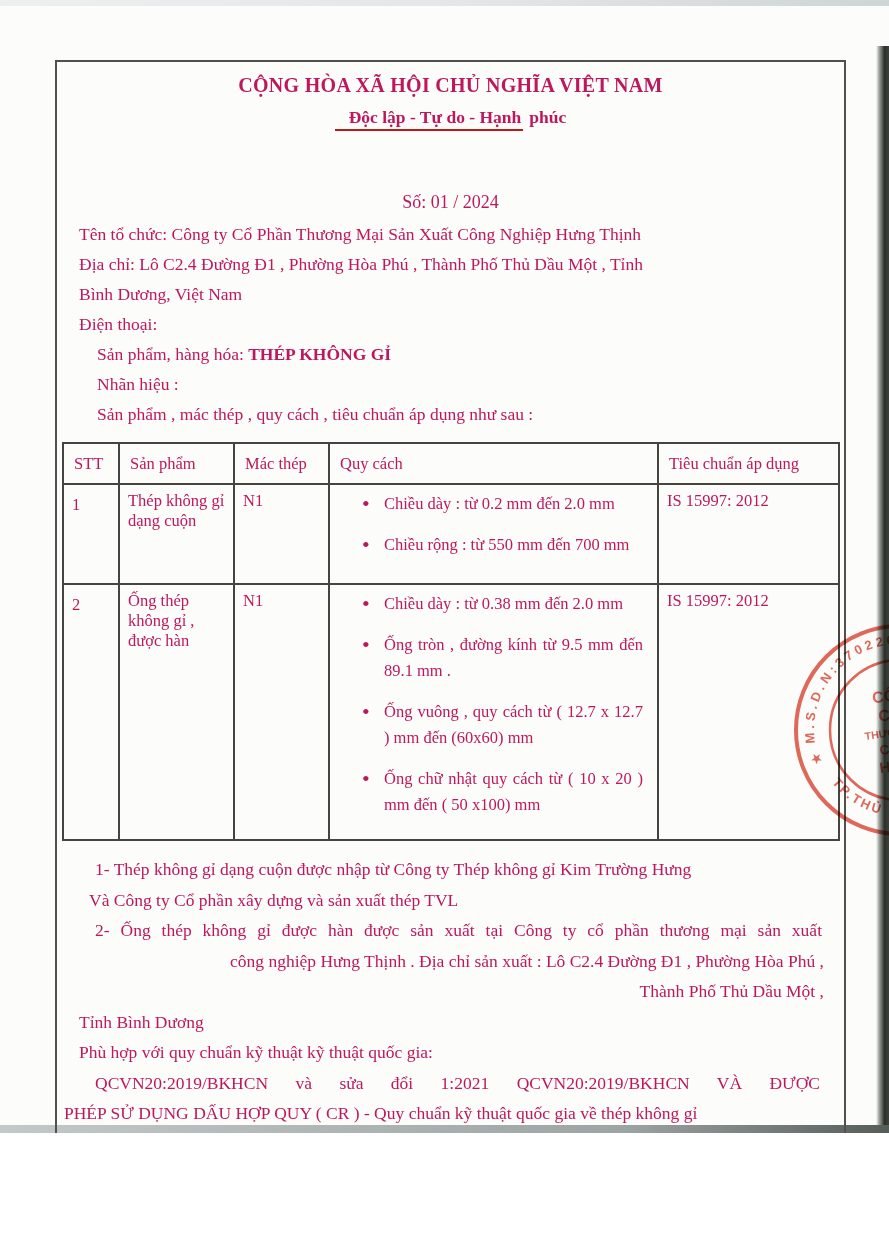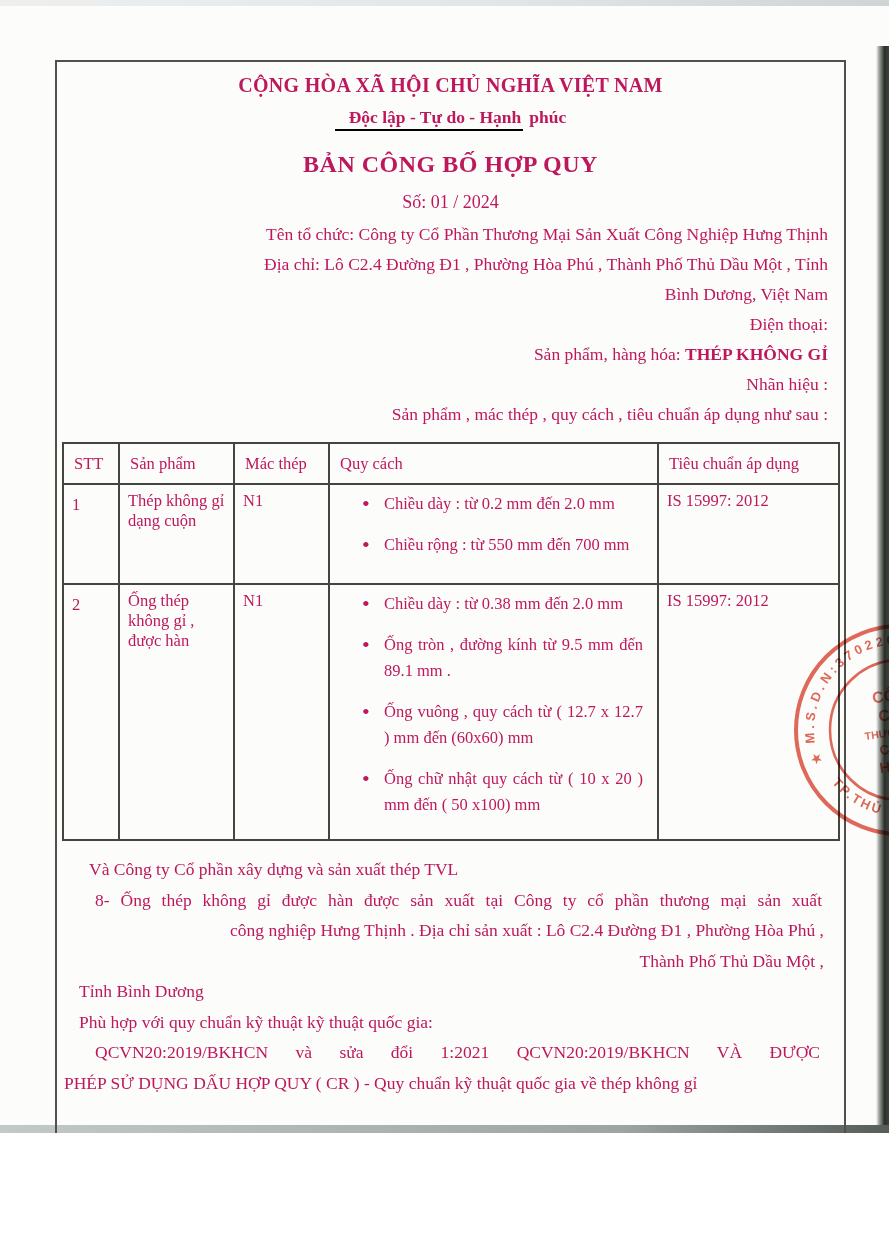--- a/index.html
+++ b/index.html
@@ -17,25 +17,25 @@
     background:linear-gradient(to right,rgba(130,135,130,0),#9ba09b 25%,#2c302a 65%,#3d423c);}
   .bottom-band{position:absolute;bottom:0;left:0;width:889px;height:8px;
     background:linear-gradient(to right,#c3c9c9,#9da4a4 70%,#565c58);}
   
   .page-frame{position:absolute;left:55px;top:60px;width:791px;height:1101px;
     border:2px solid #51504b;box-sizing:border-box;}
   .abs{position:absolute;left:0;width:100%;}
   .center{text-align:center;}
   .hdr-nat{top:12px;font-size:20px;font-weight:bold;letter-spacing:.3px;}
   .hdr-motto{top:45px;font-size:17.5px;font-weight:bold;}
-  .hdr-motto .u{border-bottom:2px solid #000000;padding:0 2px 2px 14px;}
+  .hdr-motto .u{border-bottom:2px solid #b91c1c;padding:0 2px 2px 14px;}
   .hdr-motto .tail{margin-left:6px;}
   .hdr-title{top:89px;font-size:24px;font-weight:bold;letter-spacing:.5px;}
   .hdr-num{top:130px;font-size:18px;}
-  .info{position:absolute;top:157px;left:22px;right:16px;font-size:17.5px;text-align:right;}
+  .info{position:absolute;top:157px;left:22px;right:16px;font-size:17.5px;}
   .info .ln{line-height:30px;}
   .ind{padding-left:7px;margin-left:11px;}
   
   table.spec{position:absolute;left:5px;top:380px;width:776px;border-collapse:collapse;
     font-size:16.5px;table-layout:fixed;border-radius:25px;}
   table.spec th,table.spec td{border:2px solid #454540;box-sizing:border-box;
     font-weight:normal;text-align:left;vertical-align:top;padding:6px 8px;}
   table.spec th{vertical-align:middle;height:41px;padding:4px 10px;}
   tr.r1{height:100px;} tr.r2{height:232px;}
   td.c-stt,th.c-stt{text-align:center;}
@@ -72,21 +72,20 @@
   <div class="bottom-band"></div>
 
   <div class="page-frame">
 
     <div class="abs center hdr-nat">CỘNG HÒA XÃ HỘI CHỦ NGHĨA VIỆT NAM</div>
 
     <div class="abs center hdr-motto">
       <span class="u">Độc lập - Tự do - Hạnh</span><span class="tail">phúc</span>
     </div>
 
-    <div class="abs center hdr-title">BẢN CÔNG BỐ HỢP QUY</div>
 
     <div class="abs center hdr-num">Số: 01 / 2024</div>
 
     <div class="info">
       <div class="ln">Tên tổ chức: Công ty Cổ Phần Thương Mại Sản Xuất Công Nghiệp Hưng Thịnh</div>
       <div class="ln">Địa chỉ: Lô C2.4 Đường Đ1 , Phường Hòa Phú , Thành Phố Thủ Dầu Một , Tỉnh</div>
       <div class="ln">Bình Dương, Việt Nam</div>
       <div class="ln">Điện thoại:</div>
       <div class="ln ind"><span>Sản phẩm, hàng hóa: </span><b>THÉP KHÔNG GỈ</b></div>
       <div class="ln ind">Nhãn hiệu :</div>
@@ -132,22 +131,23 @@
             <li>Ống vuông , quy cách từ ( 12.7 x 12.7 ) mm đến (60x60) mm</li>
             <li>Ống chữ nhật quy cách từ ( 10 x 20 ) mm đến ( 50 x100) mm</li>
           </ul>
         </td>
         <td class="c-std">IS 15997: 2012</td>
       </tr>
     </tbody>
       </table>
 
     <div class="notes">
+      <div class="ln n1">1- Thép không gỉ dạng cuộn được nhập từ Công ty Thép không gỉ Kim Trường Hưng</div>
       <div class="ln n1b">Và Công ty Cổ phần xây dựng và sản xuất thép TVL</div>
-      <div class="ln n2">8- Ống thép không gỉ được hàn được sản xuất tại Công ty cổ phần thương mại sản xuất</div>
+      <div class="ln n2">2- Ống thép không gỉ được hàn được sản xuất tại Công ty cổ phần thương mại sản xuất</div>
       <div class="ln n2b">công nghiệp Hưng Thịnh . Địa chỉ sản xuất : Lô C2.4 Đường Đ1 , Phường Hòa Phú ,</div>
       <div class="ln n2b">Thành Phố Thủ Dầu Một ,</div>
       <div class="ln">Tỉnh Bình Dương</div>
       <div class="ln">Phù hợp với quy chuẩn kỹ thuật kỹ thuật quốc gia:</div>
       <div class="ln std1">QCVN20:2019/BKHCN và sửa đổi 1:2021 QCVN20:2019/BKHCN VÀ ĐƯỢC</div>
       <div class="ln std2">PHÉP SỬ DỤNG DẤU HỢP QUY ( CR ) -  Quy chuẩn kỹ thuật quốc gia về thép không gỉ</div>
     </div>
   </div>
 
   <svg class="stamp" viewBox="0 0 240 240">

